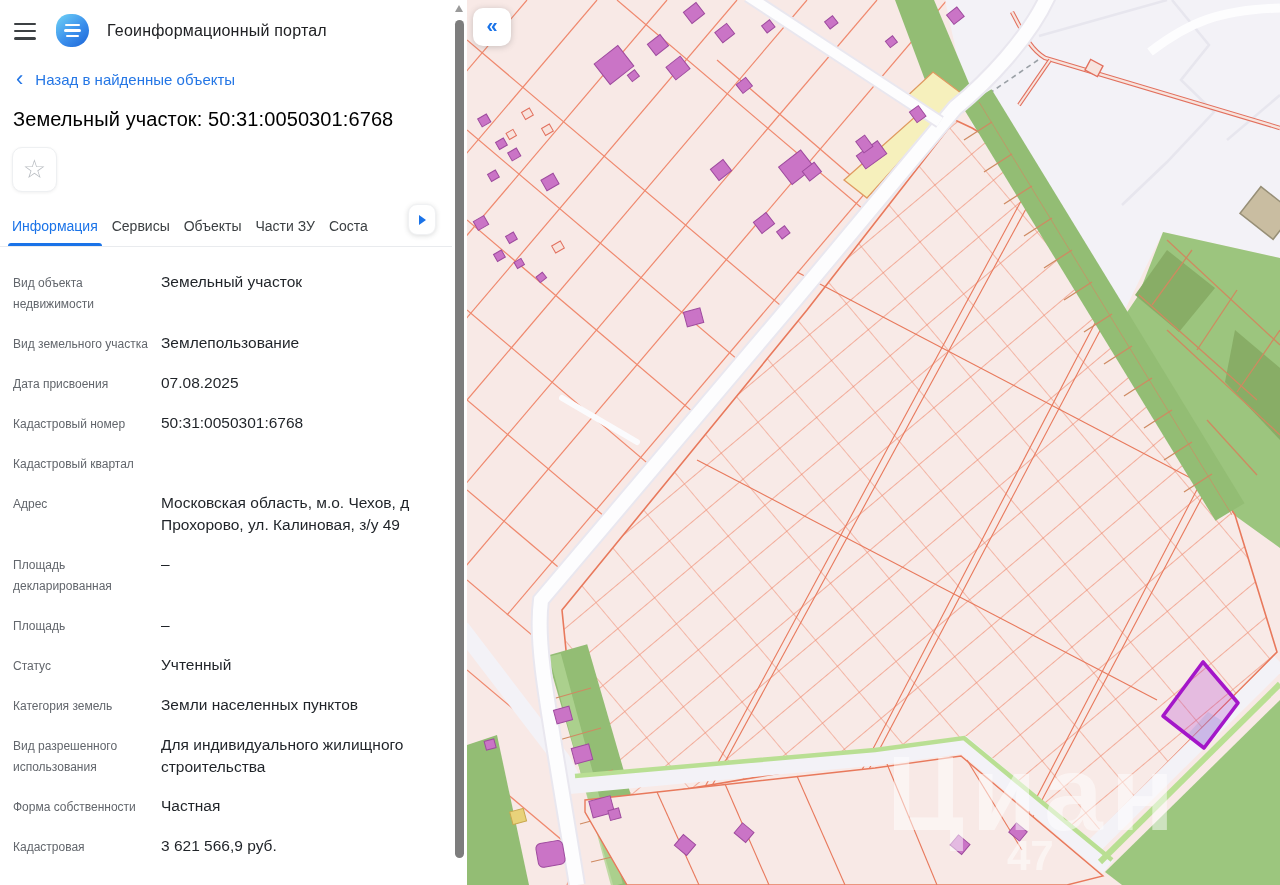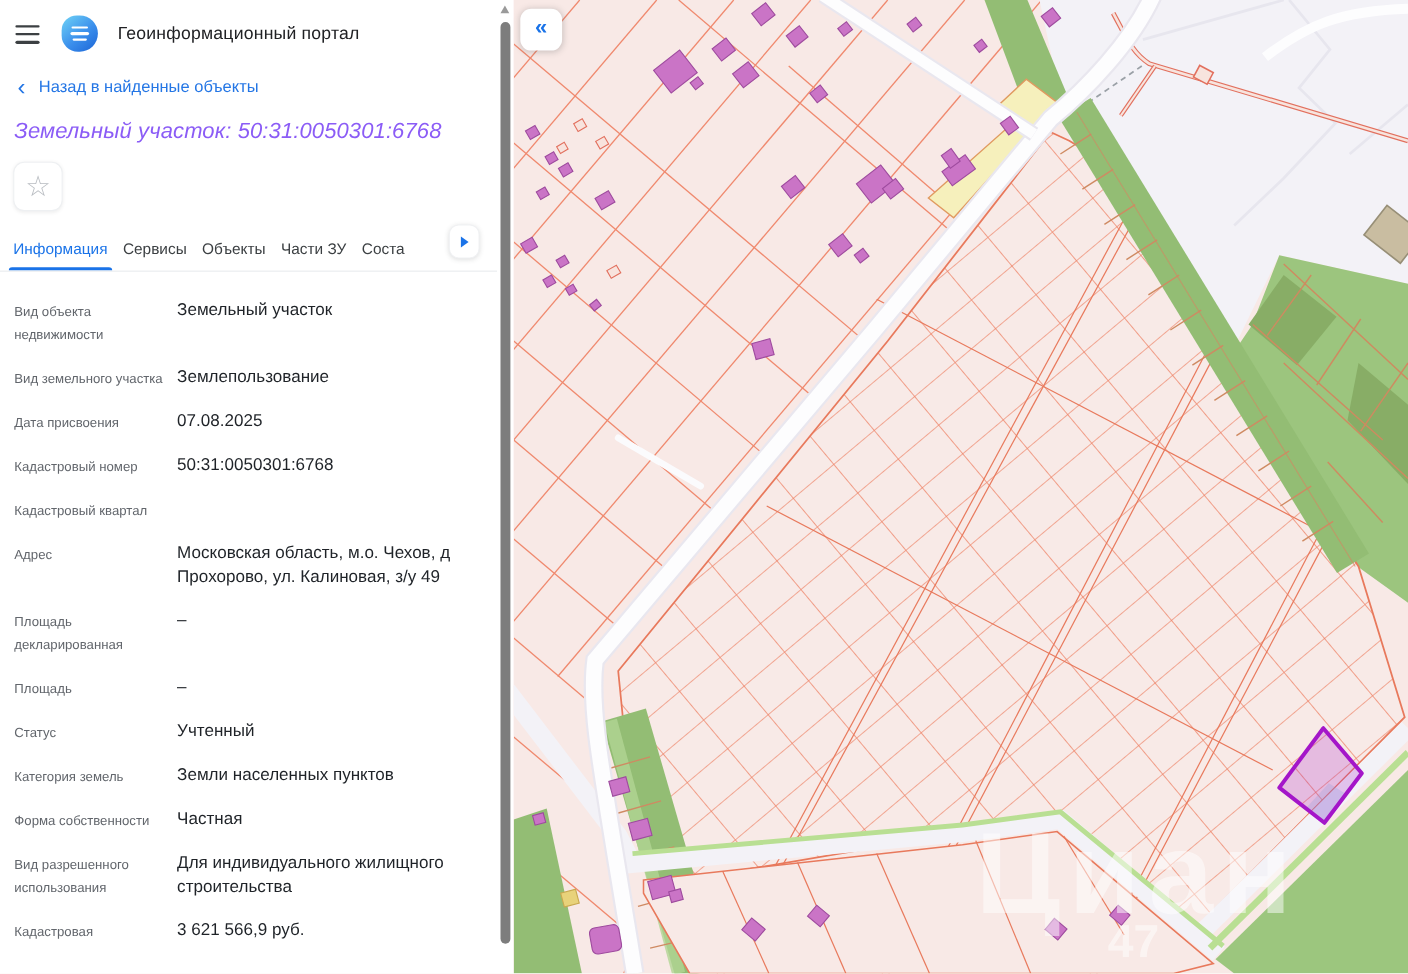--- a/index.html
+++ b/index.html
@@ -16,21 +16,21 @@
           background:linear-gradient(140deg,#70d4f6 0%,#3b8fec 55%,#1b64d6 100%);
           display:flex; flex-direction:column; align-items:center; justify-content:center; gap:3px; }
   .logo i { display:block; height:2.6px; background:#fff; border-radius:2px; }
   .logo i:nth-child(1){ width:15px; } .logo i:nth-child(2){ width:17px; } .logo i:nth-child(3){ width:13px; }
   .app-title { font-size:16px; color:#202124; font-weight:500; letter-spacing:.2px; }
 
   .back-row { display:flex; align-items:center; gap:12px; padding:14px 14px 0 16px; color:#2476e5; cursor:pointer; }
   .back-chevron { font-size:22px; line-height:16px; font-weight:400; transform:translateY(-1px); }
   .back-label { font-size:15px; }
 
-  .page-title { padding:20px 14px 0 13px; font-size:20px; font-weight:500; color:#8b5cf6; letter-spacing:.1px;font-style:italic; }
+  .page-title { padding:20px 14px 0 13px; font-size:20px; font-weight:500; color:#000000; letter-spacing:.1px; }
 
   .fav-btn { margin:16px 0 0 12px; width:45px; height:45px; border:1px solid #eef0f2; border-radius:10px;
              background:#fff; box-shadow:0 1px 3px rgba(60,64,67,.08); display:flex; align-items:center;
              justify-content:center; cursor:pointer; }
   .star { font-size:26px; color:#b9bdc2; line-height:1; transform:translateY(-1px); }
 
   .tabs { position:relative; display:flex; gap:14px; margin-top:16px; padding:0 0 0 12px;
           border-bottom:1px solid #e9ebee; white-space:nowrap; overflow:hidden; width:452px; }
   .tab { font-size:14px; color:#3c4043; padding:10px 0 12px 0; cursor:pointer; position:relative; }
   .tab.active { color:#1a73e8; }
@@ -142,26 +142,26 @@
         </div>
       <div class="frow">
           <div class="flabel">Статус</div>
           <div class="fvalue">Учтенный</div>
         </div>
       <div class="frow">
           <div class="flabel">Категория земель</div>
           <div class="fvalue">Земли населенных пунктов</div>
         </div>
       <div class="frow">
+          <div class="flabel">Вид разрешенного использования</div>
+          <div class="fvalue">Для индивидуального жилищного строительства</div>
+        </div>
+      <div class="frow">
           <div class="flabel">Форма собственности</div>
           <div class="fvalue">Частная</div>
-        </div>
-      <div class="frow">
-          <div class="flabel">Вид разрешенного использования</div>
-          <div class="fvalue">Для индивидуального жилищного строительства</div>
         </div>
       <div class="frow">
           <div class="flabel">Кадастровая</div>
           <div class="fvalue">3 621 566,9 руб.</div>
         </div>
     </div>
   </div>
 
   <div class="pscroll">
     <div class="up-arrow"></div>

